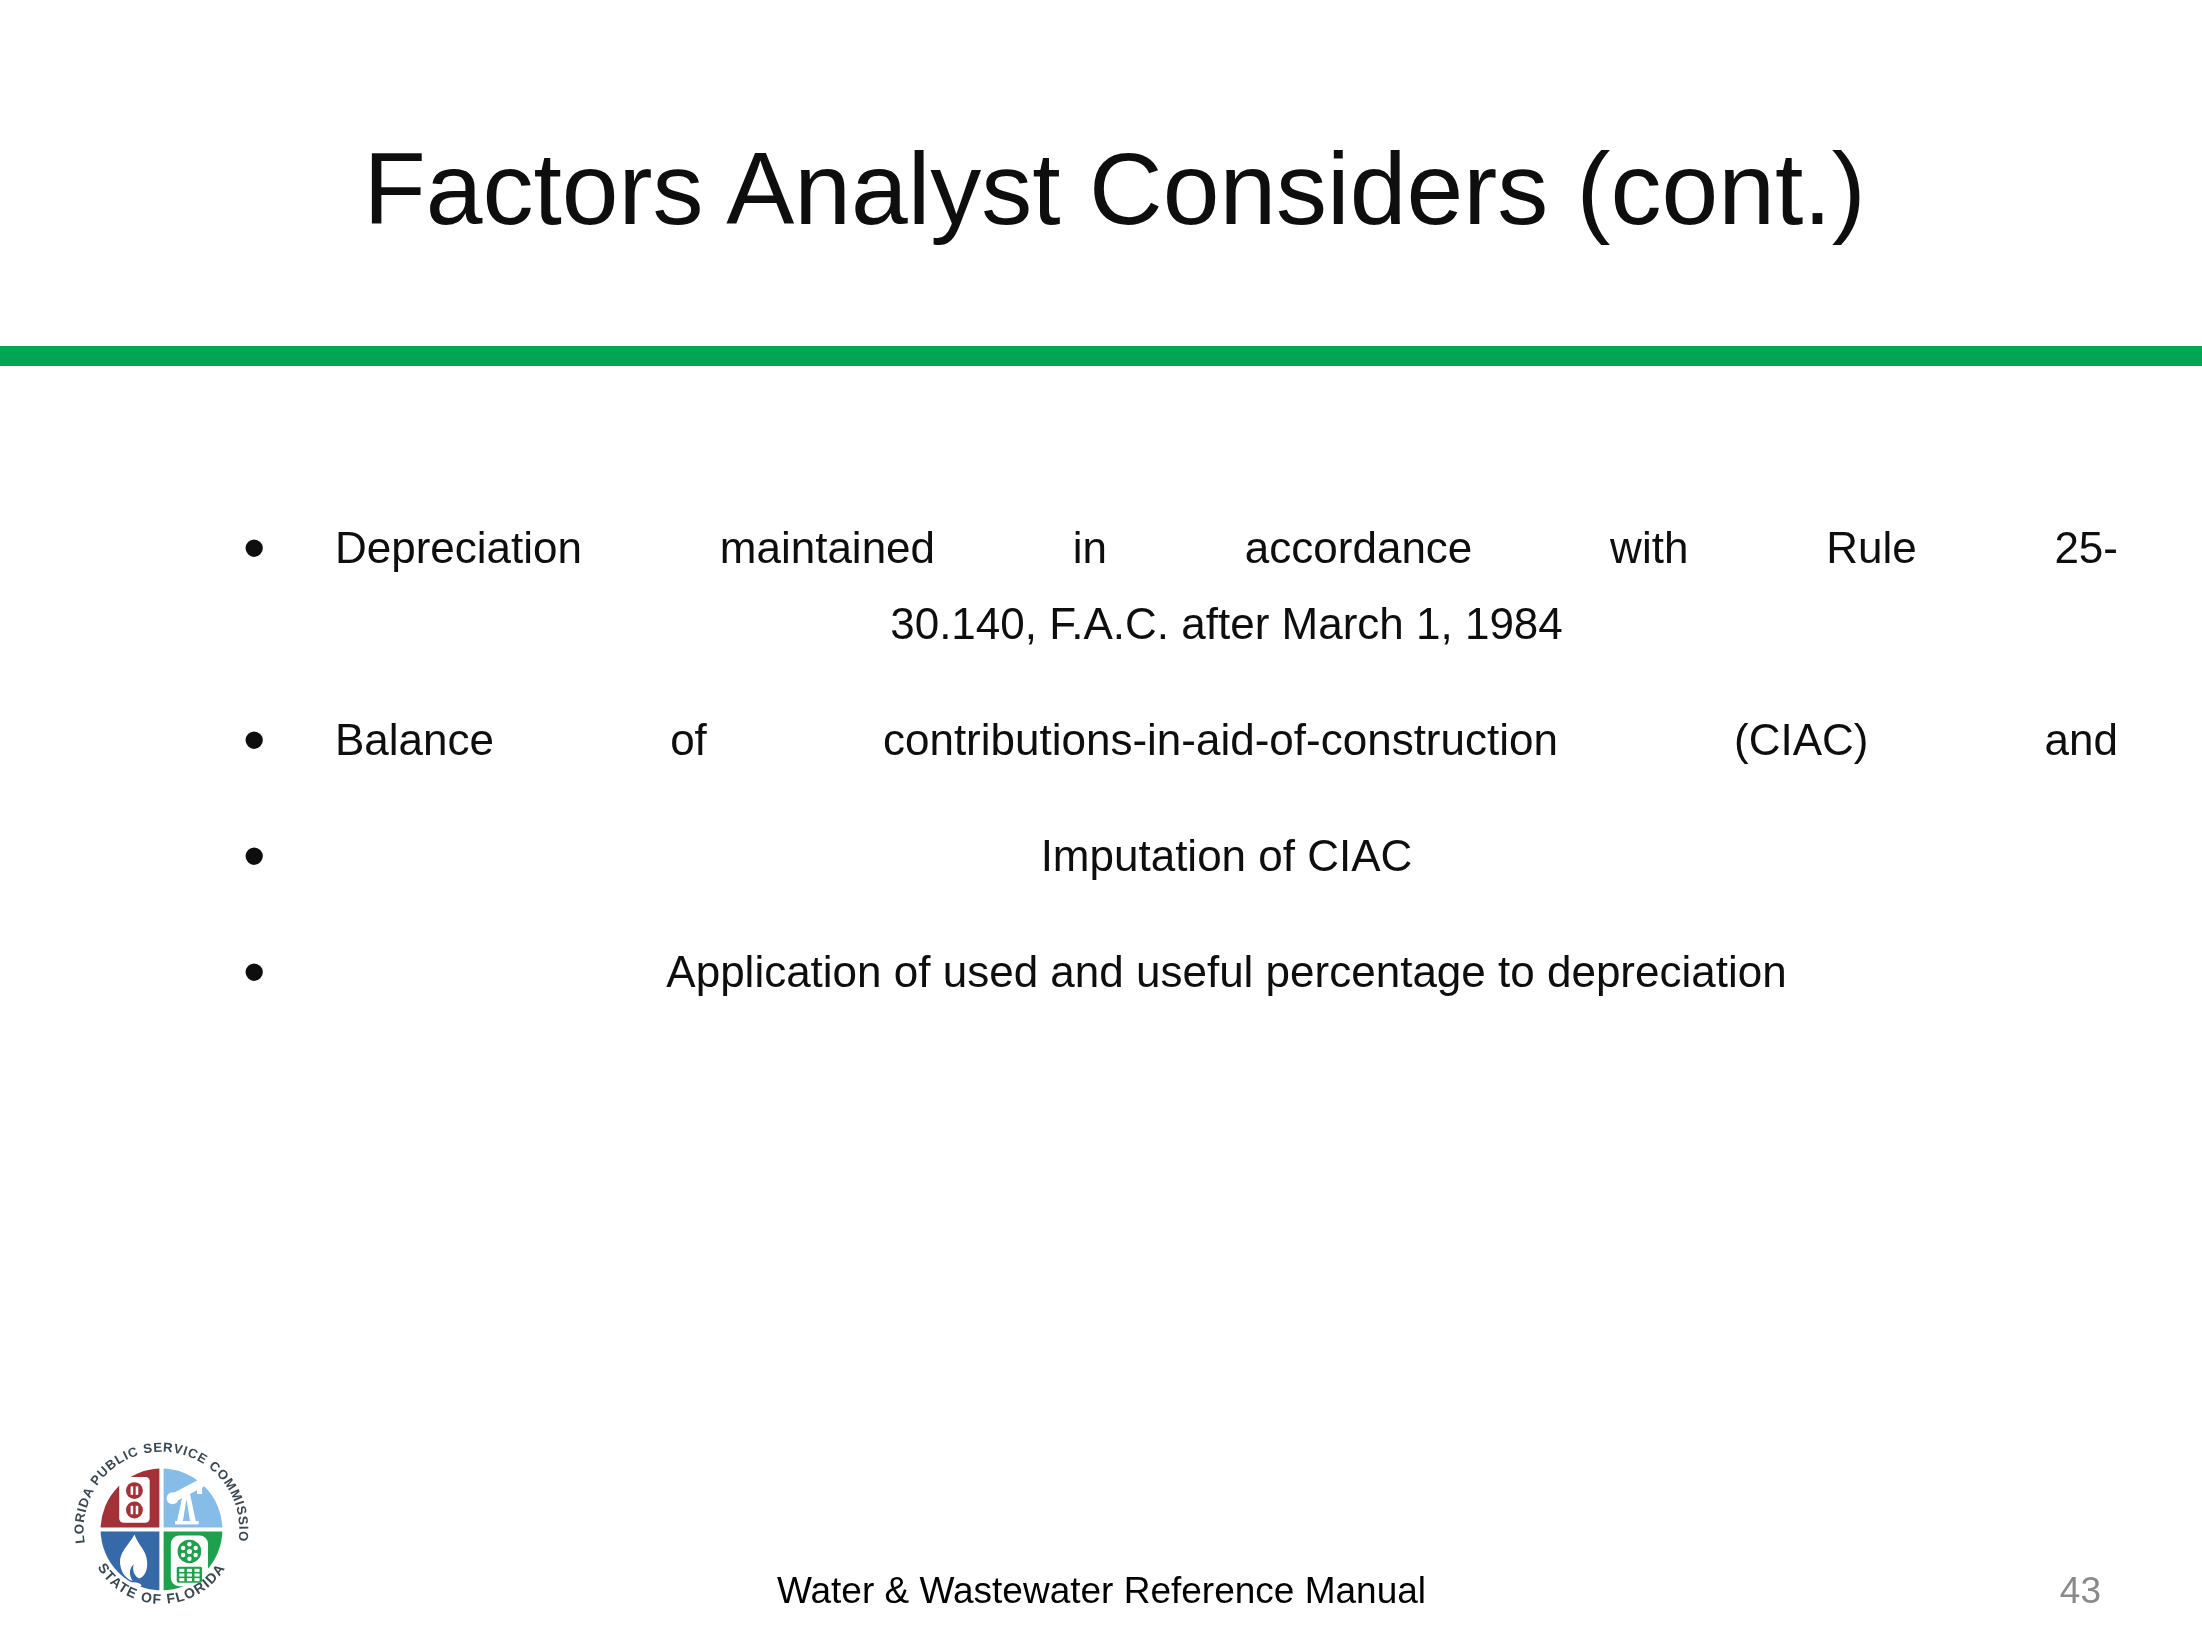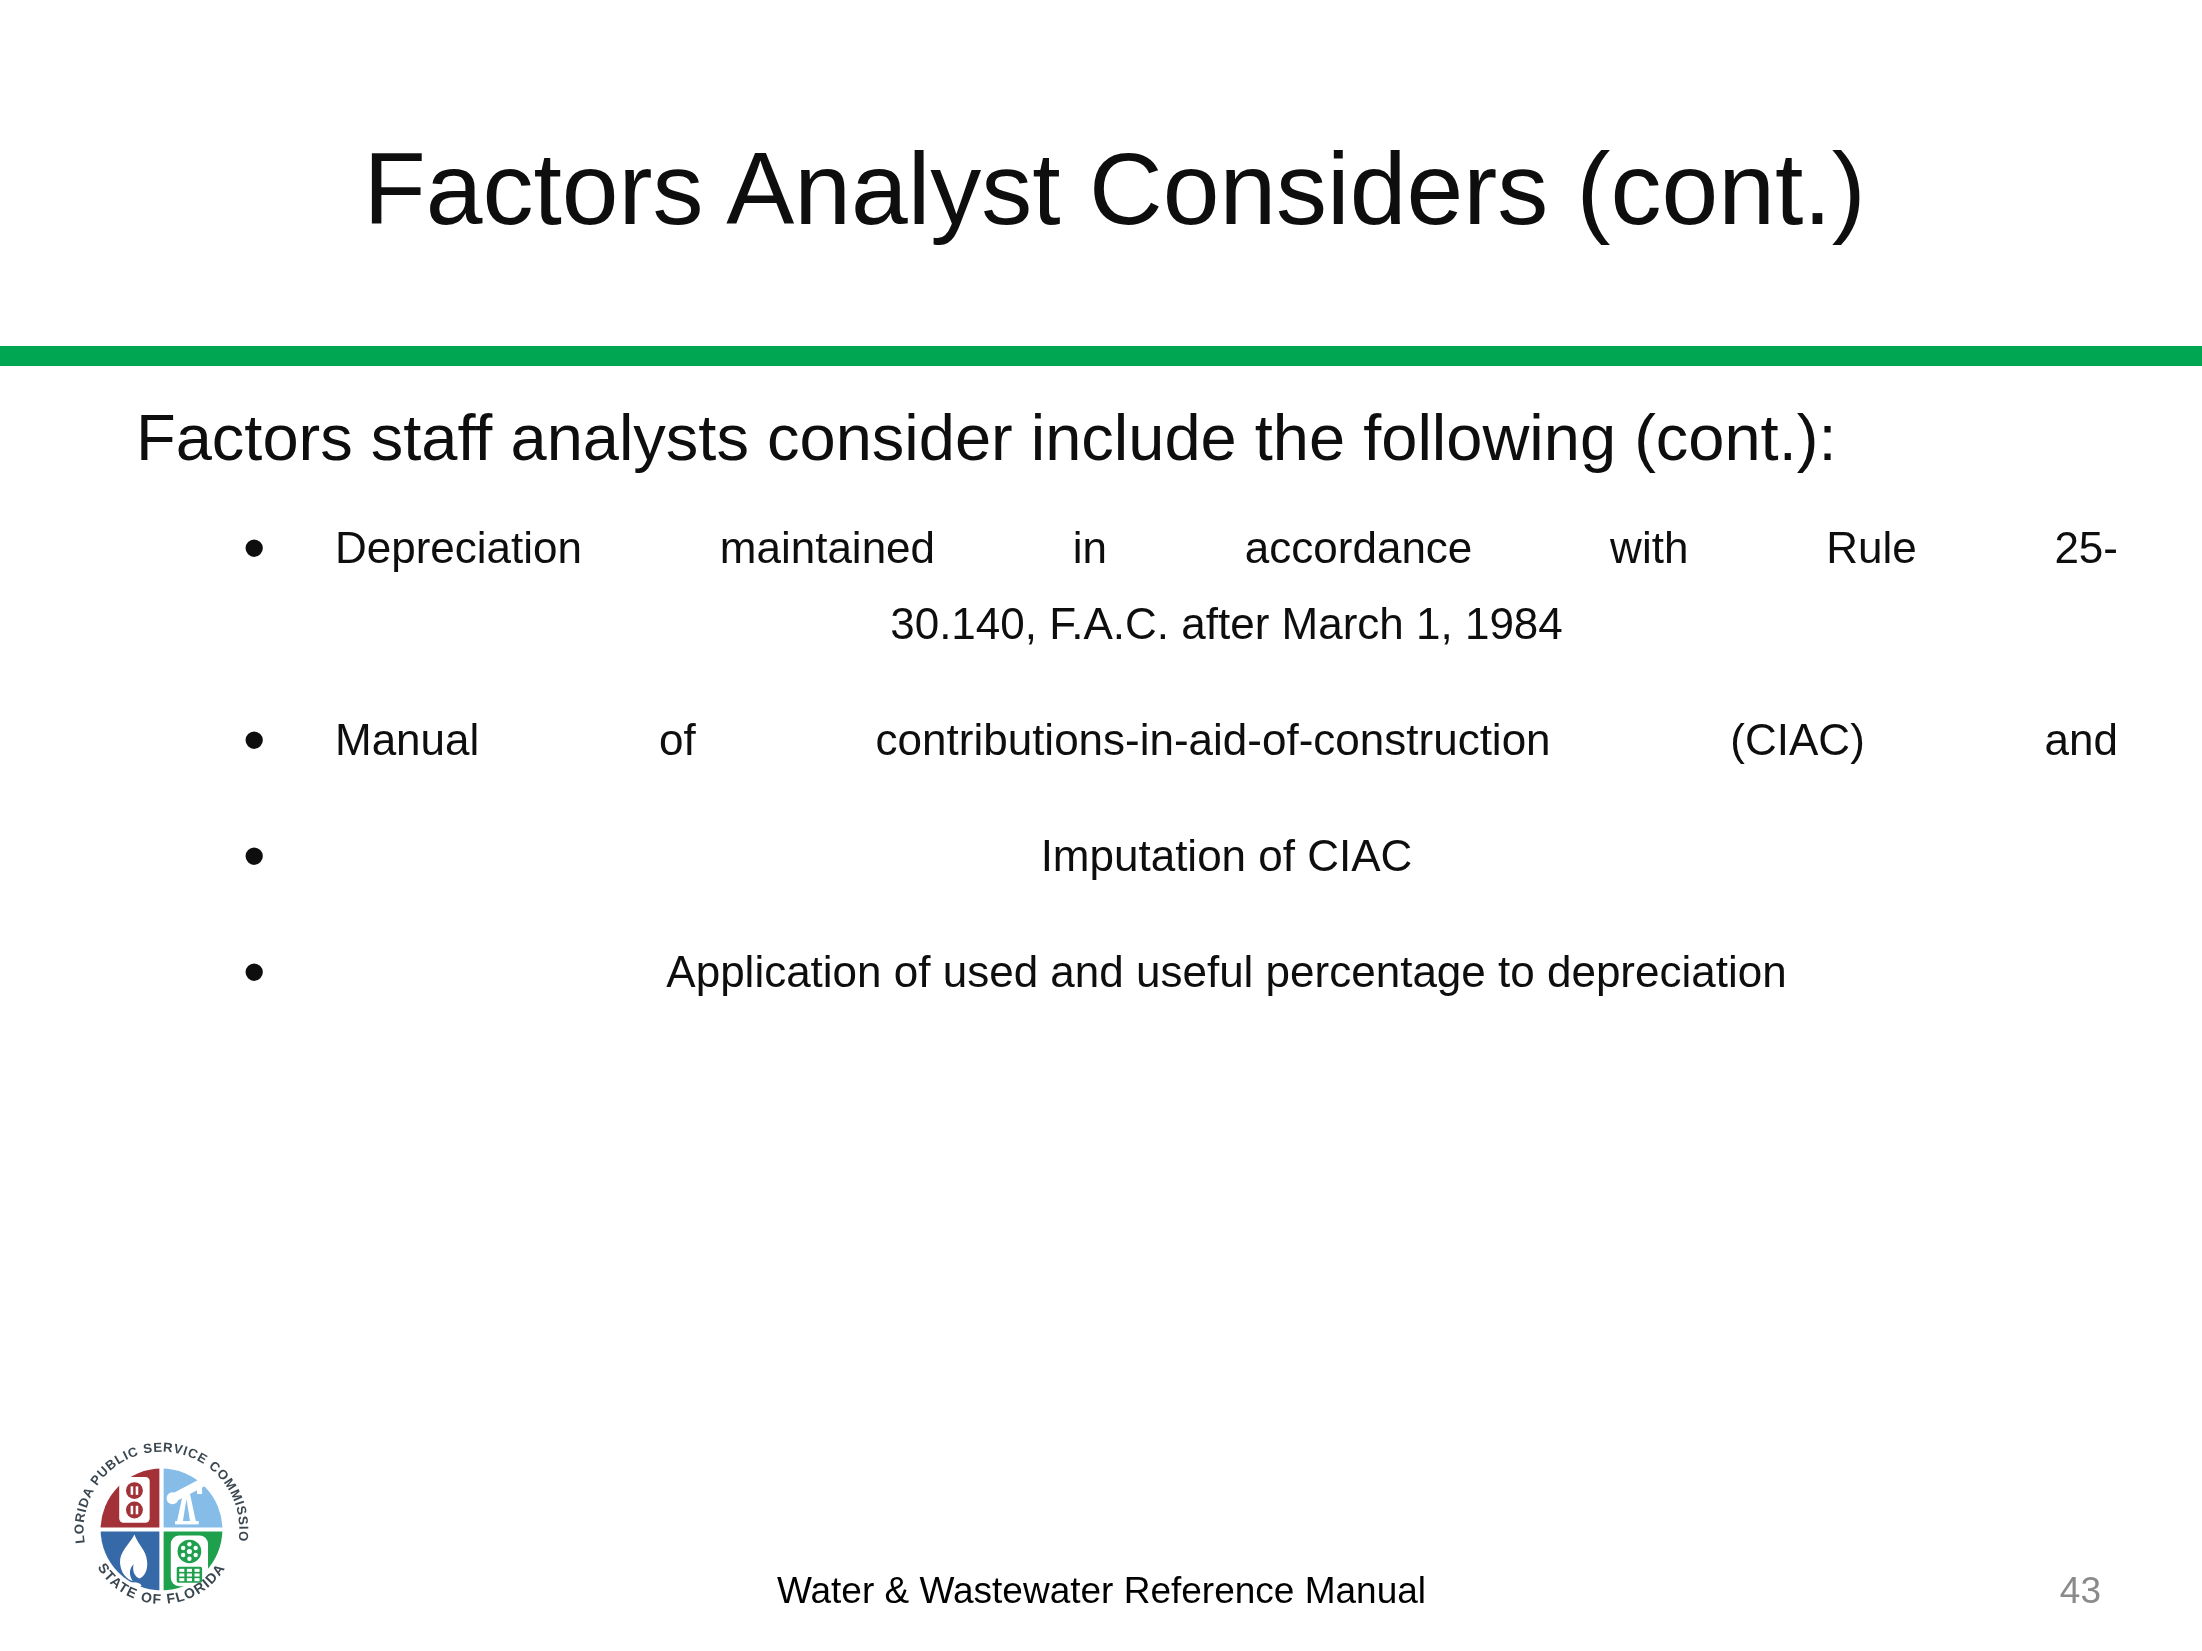--- a/index.html
+++ b/index.html
@@ -97,36 +97,35 @@
 </style>
 </head>
 <body>
 
 <div class="slide">
 
   <div class="title">Factors Analyst Considers (cont.)</div>
 
   <div class="accent-bar"></div>
 
-  <div class="lead-in">Factors staff analysts consider include the following (cont.):</div>
 
   <div class="bullets">
 
     <div class="bullet">
       <div class="bullet-marker">•</div>
       <div class="bullet-body">
         <div class="line justified">Depreciation maintained in accordance with Rule 25-</div>
         <div class="line">30.140, F.A.C. after March 1, 1984</div>
       </div>
     </div>
 
     <div class="bullet">
       <div class="bullet-marker">•</div>
       <div class="bullet-body">
-        <div class="line justified">Manual of contributions-in-aid-of-construction (CIAC) and</div>
+        <div class="line justified">Balance of contributions-in-aid-of-construction (CIAC) and</div>
       </div>
     </div>
 
     <div class="bullet">
       <div class="bullet-marker">•</div>
       <div class="bullet-body">
         <div class="line">Imputation of CIAC</div>
       </div>
     </div>
 

